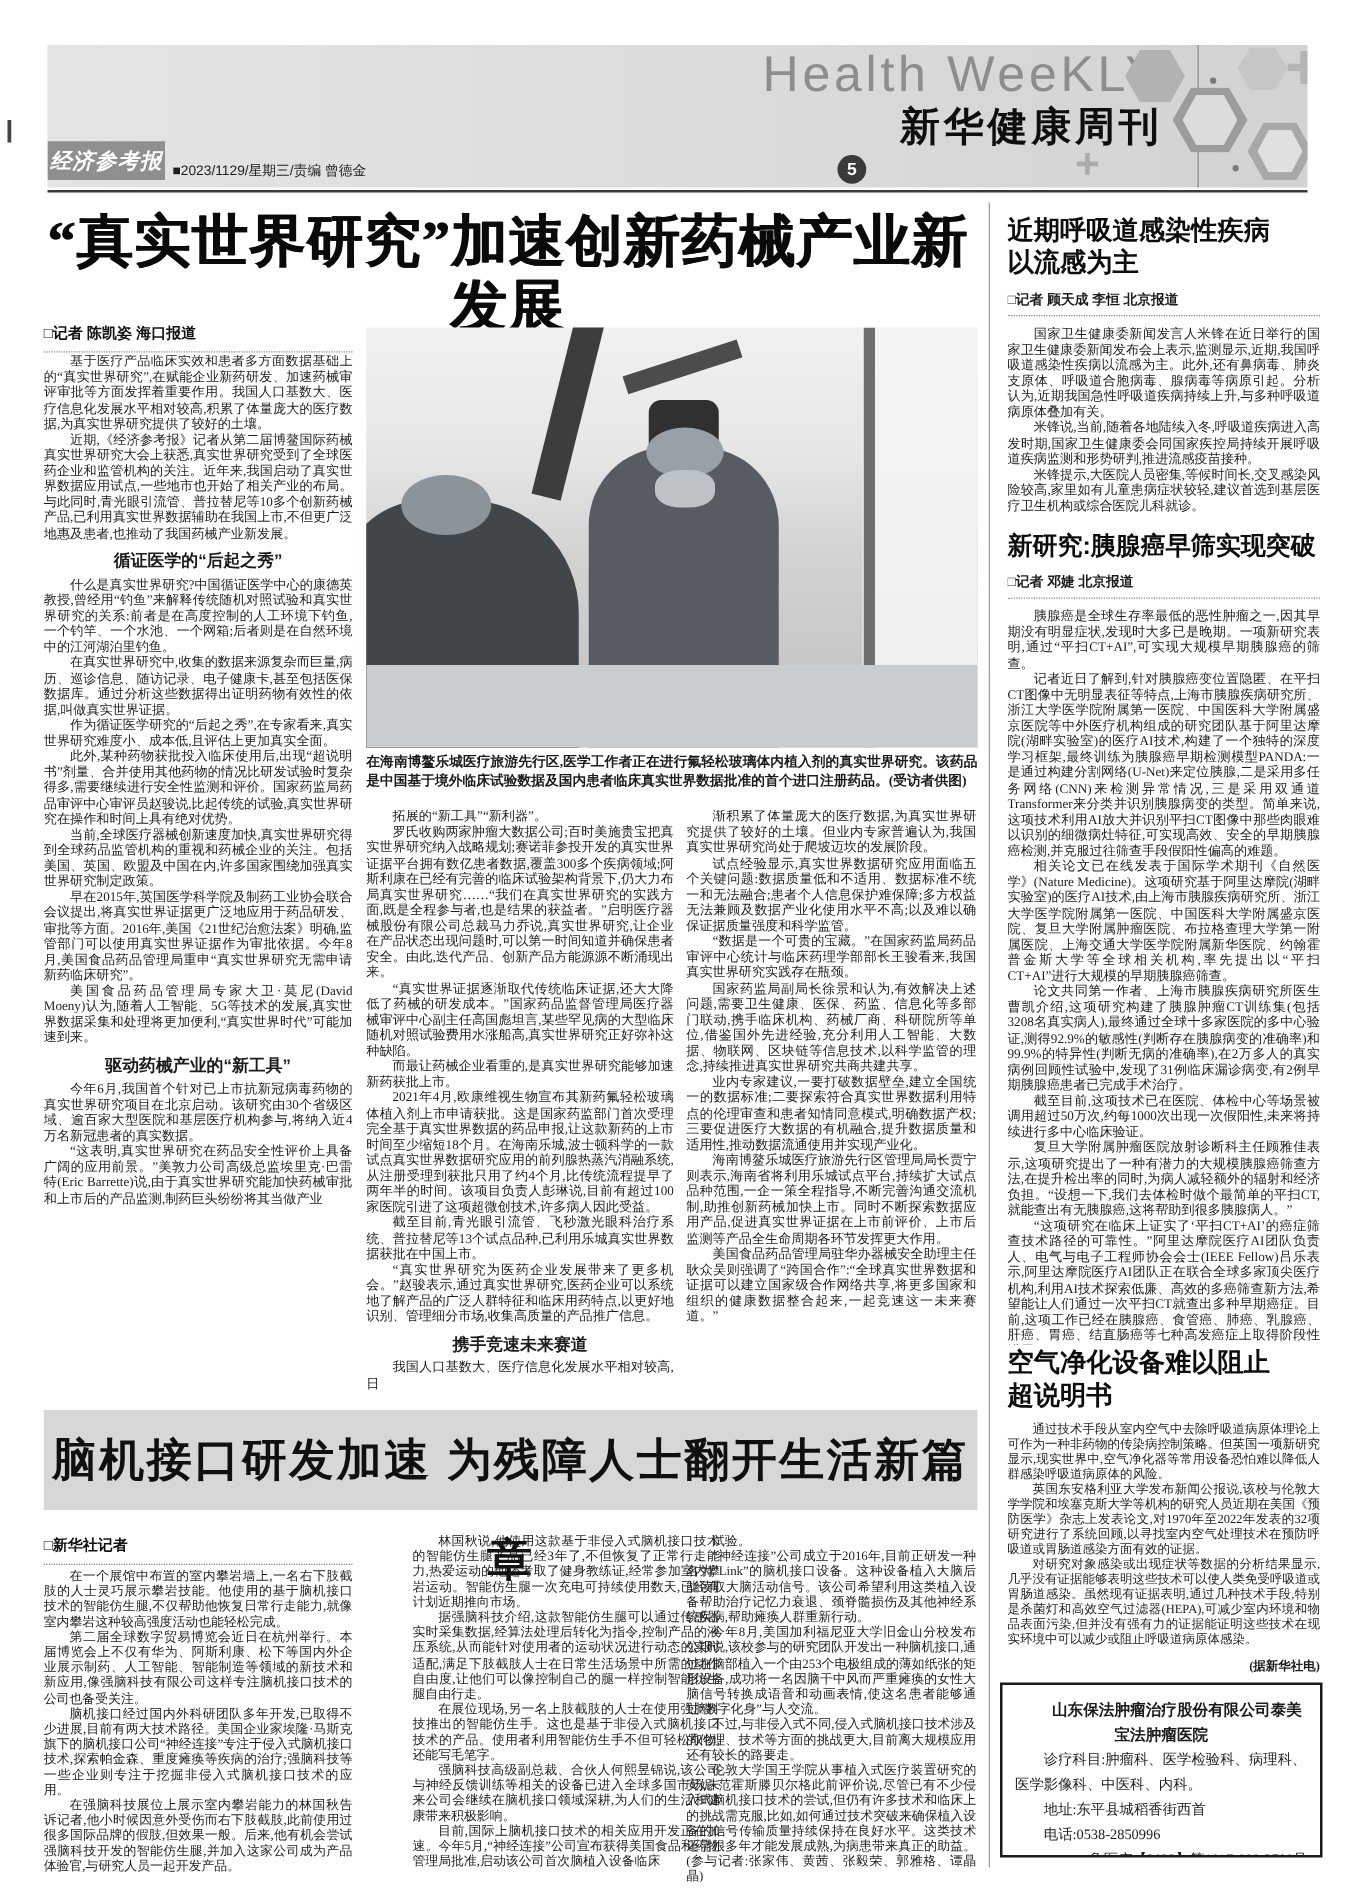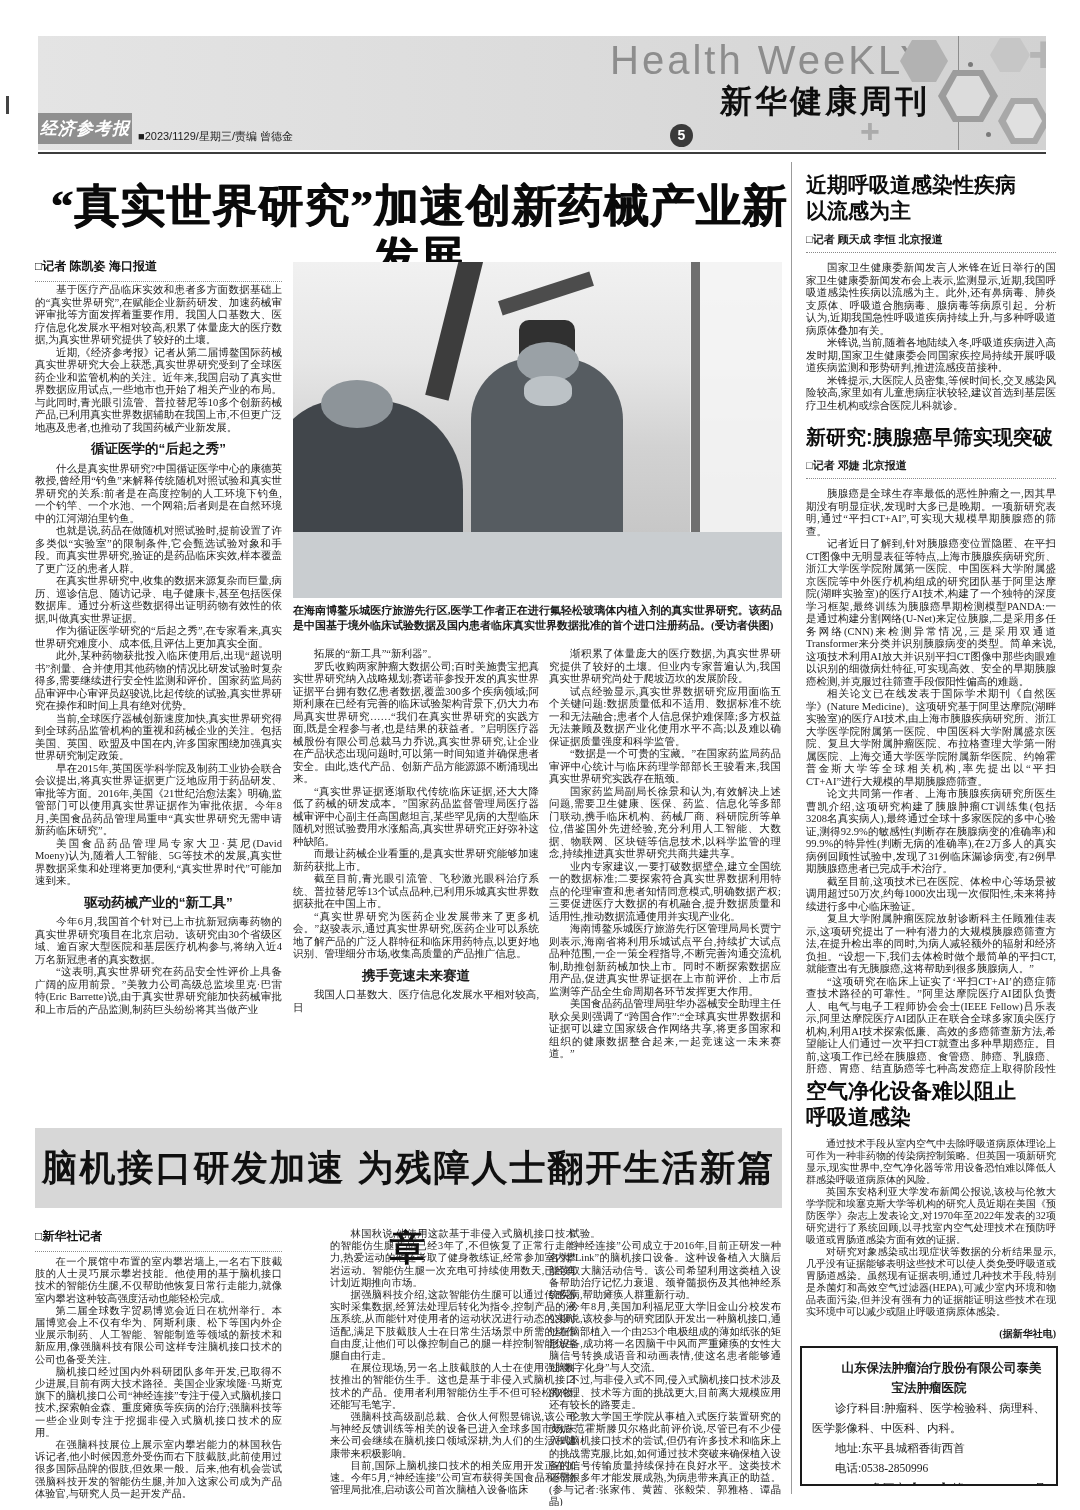--- a/index.html
+++ b/index.html
@@ -112,32 +112,31 @@
     <div class="abs hex" style="left:952px;top:2px;width:40px;height:34px;background:#c6c6c6;"></div>
     <div class="abs hex" style="left:960px;top:62px;width:52px;height:46px;background:#a8a8a8;"></div>
     <div class="abs hex" style="left:968px;top:68px;width:36px;height:34px;background:#e0e0e0;"></div>
     <div class="abs plus" style="left:990px;top:-12px;font-size:52px;color:#b5b5b5;">+</div>
     <div class="abs plus" style="left:822px;top:76px;font-size:34px;color:#ababab;">+</div>
     <div class="abs dot" style="left:930px;top:26px;"></div>
     <div class="abs dot" style="left:948px;top:96px;"></div>
   </div>
   <div class="abs banner-rule"></div>
 
-  <h1 class="abs main-headline" style="margin:13px;">“真实世界研究”加速创新药械产业新发展</h1>
+  <h1 class="abs main-headline" style="margin:0;">“真实世界研究”加速创新药械产业新发展</h1>
   <div class="abs byline byline1">□记者 陈凯姿 海口报道</div>
 
   <div class="abs body-col col1">
     <div>
         <p class="para">基于医疗产品临床实效和患者多方面数据基础上的“真实世界研究”,在赋能企业新药研发、加速药械审评审批等方面发挥着重要作用。我国人口基数大、医疗信息化发展水平相对较高,积累了体量庞大的医疗数据,为真实世界研究提供了较好的土壤。</p>
         <p class="para">近期,《经济参考报》记者从第二届博鳌国际药械真实世界研究大会上获悉,真实世界研究受到了全球医药企业和监管机构的关注。近年来,我国启动了真实世界数据应用试点,一些地市也开始了相关产业的布局。与此同时,青光眼引流管、普拉替尼等10多个创新药械产品,已利用真实世界数据辅助在我国上市,不但更广泛地惠及患者,也推动了我国药械产业新发展。</p>
       </div>
     <h3 class="subhead">循证医学的“后起之秀”</h3>
     <div>
         <p class="para">什么是真实世界研究?中国循证医学中心的康德英教授,曾经用“钓鱼”来解释传统随机对照试验和真实世界研究的关系:前者是在高度控制的人工环境下钓鱼,一个钓竿、一个水池、一个网箱;后者则是在自然环境中的江河湖泊里钓鱼。</p>
-        <p class="para">也就是说,药品在做随机对照试验时,提前设置了许多类似“实验室”的限制条件,它会甄选试验对象和手段。而真实世界研究,验证的是药品临床实效,样本覆盖了更广泛的患者人群。</p>
         <p class="para">在真实世界研究中,收集的数据来源复杂而巨量,病历、巡诊信息、随访记录、电子健康卡,甚至包括医保数据库。通过分析这些数据得出证明药物有效性的依据,叫做真实世界证据。</p>
         <p class="para">作为循证医学研究的“后起之秀”,在专家看来,真实世界研究难度小、成本低,且评估上更加真实全面。</p>
         <p class="para">此外,某种药物获批投入临床使用后,出现“超说明书”剂量、合并使用其他药物的情况比研发试验时复杂得多,需要继续进行安全性监测和评价。国家药监局药品审评中心审评员赵骏说,比起传统的试验,真实世界研究在操作和时间上具有绝对优势。</p>
         <p class="para">当前,全球医疗器械创新速度加快,真实世界研究得到全球药品监管机构的重视和药械企业的关注。包括美国、英国、欧盟及中国在内,许多国家围绕加强真实世界研究制定政策。</p>
         <p class="para">早在2015年,英国医学科学院及制药工业协会联合会议提出,将真实世界证据更广泛地应用于药品研发、审批等方面。2016年,美国《21世纪治愈法案》明确,监管部门可以使用真实世界证据作为审批依据。今年8月,美国食品药品管理局重申“真实世界研究无需申请新药临床研究”。</p>
         <p class="para">美国食品药品管理局专家大卫·莫尼(David Moeny)认为,随着人工智能、5G等技术的发展,真实世界数据采集和处理将更加便利,“真实世界时代”可能加速到来。</p>
       </div>
     <h3 class="subhead">驱动药械产业的“新工具”</h3>
     <div>
         <p class="para">今年6月,我国首个针对已上市抗新冠病毒药物的真实世界研究项目在北京启动。该研究由30个省级区域、逾百家大型医院和基层医疗机构参与,将纳入近4万名新冠患者的真实数据。</p>
@@ -159,20 +158,21 @@
     <div class="ph-drape"></div>
   </div>
   <div class="abs caption">在海南博鳌乐城医疗旅游先行区,医学工作者正在进行氟轻松玻璃体内植入剂的真实世界研究。该药品是中国基于境外临床试验数据及国内患者临床真实世界数据批准的首个进口注册药品。(受访者供图)</div>
 
   <div class="abs body-col col2">
     <div>
         <p class="para">拓展的“新工具”“新利器”。</p>
         <p class="para">罗氏收购两家肿瘤大数据公司;百时美施贵宝把真实世界研究纳入战略规划;赛诺菲参投开发的真实世界证据平台拥有数亿患者数据,覆盖300多个疾病领域;阿斯利康在已经有完善的临床试验架构背景下,仍大力布局真实世界研究……“我们在真实世界研究的实践方面,既是全程参与者,也是结果的获益者。”启明医疗器械股份有限公司总裁马力乔说,真实世界研究,让企业在产品状态出现问题时,可以第一时间知道并确保患者安全。由此,迭代产品、创新产品方能源源不断涌现出来。</p>
         <p class="para">“真实世界证据逐渐取代传统临床证据,还大大降低了药械的研发成本。”国家药品监督管理局医疗器械审评中心副主任高国彪坦言,某些罕见病的大型临床随机对照试验费用水涨船高,真实世界研究正好弥补这种缺陷。</p>
         <p class="para">而最让药械企业看重的,是真实世界研究能够加速新药获批上市。</p>
+        <p class="para">2021年4月,欧康维视生物宣布其新药氟轻松玻璃体植入剂上市申请获批。这是国家药监部门首次受理完全基于真实世界数据的药品申报,让这款新药的上市时间至少缩短18个月。在海南乐城,波士顿科学的一款试点真实世界数据研究应用的前列腺热蒸汽消融系统,从注册受理到获批只用了约4个月,比传统流程提早了两年半的时间。该项目负责人彭琳说,目前有超过100家医院引进了这项超微创技术,许多病人因此受益。</p>
         <p class="para">截至目前,青光眼引流管、飞秒激光眼科治疗系统、普拉替尼等13个试点品种,已利用乐城真实世界数据获批在中国上市。</p>
         <p class="para">“真实世界研究为医药企业发展带来了更多机会。”赵骏表示,通过真实世界研究,医药企业可以系统地了解产品的广泛人群特征和临床用药特点,以更好地识别、管理细分市场,收集高质量的产品推广信息。</p>
       </div>
     <h3 class="subhead">携手竞速未来赛道</h3>
     <div>
         <p class="para">我国人口基数大、医疗信息化发展水平相对较高,日</p>
       </div>
   </div>
 
   <div class="abs body-col col3">
@@ -209,21 +209,21 @@
         <p class="para">相关论文已在线发表于国际学术期刊《自然医学》(Nature Medicine)。这项研究基于阿里达摩院(湖畔实验室)的医疗AI技术,由上海市胰腺疾病研究所、浙江大学医学院附属第一医院、中国医科大学附属盛京医院、复旦大学附属肿瘤医院、布拉格查理大学第一附属医院、上海交通大学医学院附属新华医院、约翰霍普金斯大学等全球相关机构,率先提出以“平扫CT+AI”进行大规模的早期胰腺癌筛查。</p>
         <p class="para">论文共同第一作者、上海市胰腺疾病研究所医生曹凯介绍,这项研究构建了胰腺肿瘤CT训练集(包括3208名真实病人),最终通过全球十多家医院的多中心验证,测得92.9%的敏感性(判断存在胰腺病变的准确率)和99.9%的特异性(判断无病的准确率),在2万多人的真实病例回顾性试验中,发现了31例临床漏诊病变,有2例早期胰腺癌患者已完成手术治疗。</p>
         <p class="para">截至目前,这项技术已在医院、体检中心等场景被调用超过50万次,约每1000次出现一次假阳性,未来将持续进行多中心临床验证。</p>
         <p class="para">复旦大学附属肿瘤医院放射诊断科主任顾雅佳表示,这项研究提出了一种有潜力的大规模胰腺癌筛查方法,在提升检出率的同时,为病人减轻额外的辐射和经济负担。“设想一下,我们去体检时做个最简单的平扫CT,就能查出有无胰腺癌,这将帮助到很多胰腺病人。”</p>
         <p class="para">“这项研究在临床上证实了‘平扫CT+AI’的癌症筛查技术路径的可靠性。”阿里达摩院医疗AI团队负责人、电气与电子工程师协会会士(IEEE Fellow)吕乐表示,阿里达摩院医疗AI团队正在联合全球多家顶尖医疗机构,利用AI技术探索低廉、高效的多癌筛查新方法,希望能让人们通过一次平扫CT就查出多种早期癌症。目前,这项工作已经在胰腺癌、食管癌、肺癌、乳腺癌、肝癌、胃癌、结直肠癌等七种高发癌症上取得阶段性进展。</p>
       </div>
   </div>
 
   <div class="abs side-art a3">
     <h2 class="side-title">空气净化设备难以阻止
-呼吸道感染</h2>
+超说明书</h2>
     <div class="side-body">
         <p class="para">通过技术手段从室内空气中去除呼吸道病原体理论上可作为一种非药物的传染病控制策略。但英国一项新研究显示,现实世界中,空气净化器等常用设备恐怕难以降低人群感染呼吸道病原体的风险。</p>
         <p class="para">英国东安格利亚大学发布新闻公报说,该校与伦敦大学学院和埃塞克斯大学等机构的研究人员近期在美国《预防医学》杂志上发表论文,对1970年至2022年发表的32项研究进行了系统回顾,以寻找室内空气处理技术在预防呼吸道或胃肠道感染方面有效的证据。</p>
         <p class="para">对研究对象感染或出现症状等数据的分析结果显示,几乎没有证据能够表明这些技术可以使人类免受呼吸道或胃肠道感染。虽然现有证据表明,通过几种技术手段,特别是杀菌灯和高效空气过滤器(HEPA),可减少室内环境和物品表面污染,但并没有强有力的证据能证明这些技术在现实环境中可以减少或阻止呼吸道病原体感染。</p>
       </div>
     <p class="side-body credit">(据新华社电)</p>
   </div>
 
   <div class="abs adbox">
     <p class="ad-title">山东保法肿瘤治疗股份有限公司泰美宝法肿瘤医院</p>

